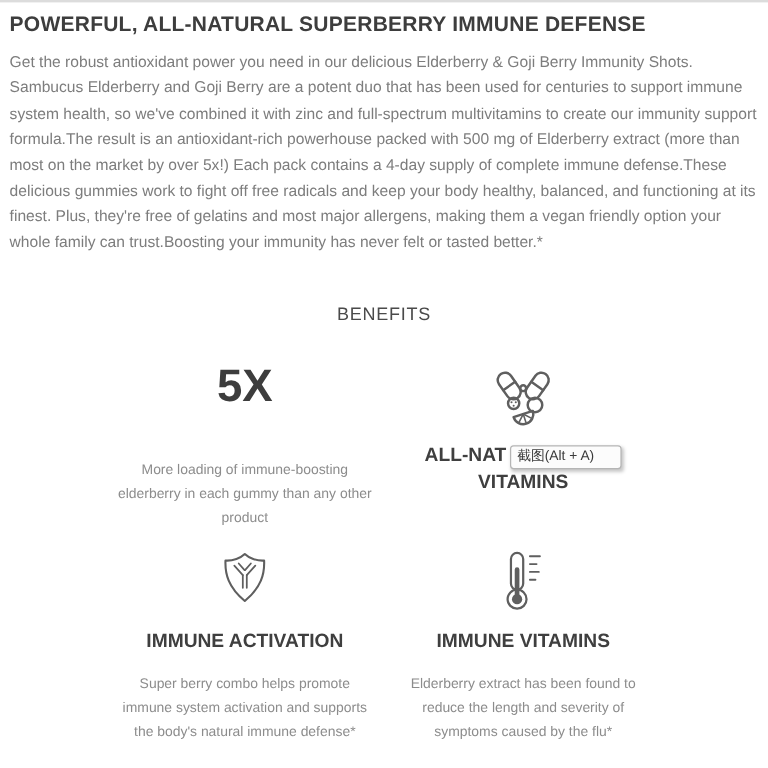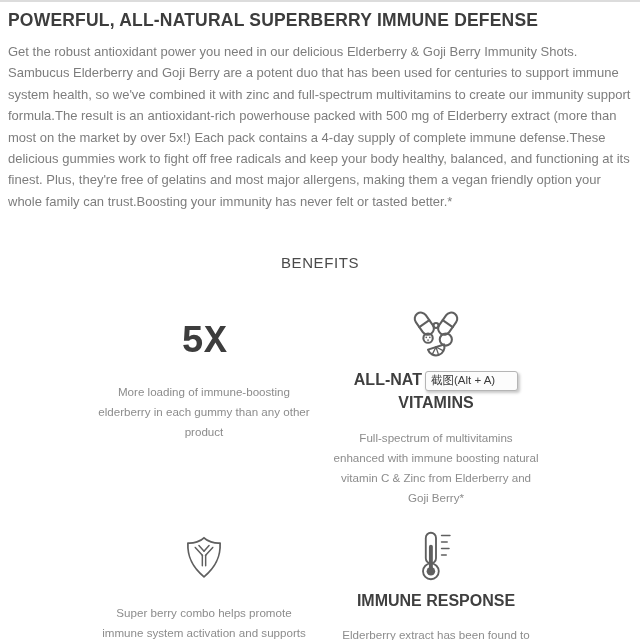--- a/index.html
+++ b/index.html
@@ -46,24 +46,23 @@
   }
   .cell {
     display: flex;
     flex-direction: column;
     align-items: center;
     text-align: center;
   }
   .icon-area {
     height: 58px;
     display: flex;
-    align-items: flex-end;
+    align-items: flex-start;
     justify-content: center;
     margin-bottom: 8px;
-    font-family: Liberation Mono, monospace;
   }
   .stat {
     font-size: 38px;
     font-weight: 700;
     color: #3d3d3d;
     line-height: 1;
   }
   .benefit-title {
     font-size: 16px;
     font-weight: 700;
@@ -144,57 +143,57 @@
           </svg>
         </span>
       </div>
       <h3 class="benefit-title">
         <span class="title-line">
           <span>ALL-NAT</span>
           <span class="tooltip">截图(Alt + A)</span>
         </span>
         <span>VITAMINS</span>
       </h3>
-      <p class="benefit-desc" style="max-width:206px;">Full-spectrum of multivitamins enhanced with immune boosting natural vitamin C &amp; Zinc from Elderberry and Goji Berry*</p>
     </div>
 
     <div class="cell">
       <div class="icon-area">
         <span>
           <svg class="icon-svg" width="46" height="48" viewBox="0 0 50 50">
             <g fill="none" stroke="#5f5f5f" stroke-width="1.9" stroke-linecap="round" stroke-linejoin="round">
               <path d="M25 3 C21.5 6.5 14 9.3 7.5 8.8 C7 21 10 33 25 45.5 C40 33 43 21 42.5 8.8 C36 9.3 28.5 6.5 25 3 Z"></path>
               <path d="M15.5 13.5 L23.2 22" stroke-width="1.6"></path>
               <path d="M19.5 11.5 L24.8 17.5" stroke-width="1.6"></path>
               <path d="M34.5 13.5 L26.8 22" stroke-width="1.6"></path>
               <path d="M30.5 11.5 L25.2 17.5" stroke-width="1.6"></path>
               <path d="M23.2 22 L23.2 33.5" stroke-width="1.6"></path>
               <path d="M26.8 22 L26.8 33.5" stroke-width="1.6"></path>
             </g>
           </svg>
         </span>
       </div>
+      <h3 class="benefit-title">IMMUNE ACTIVATION</h3>
       <p class="benefit-desc" style="max-width:216px;">Super berry combo helps promote immune system activation and supports the body's natural immune defense*</p>
     </div>
 
     <div class="cell">
       <div class="icon-area">
         <span>
           <svg class="icon-svg" width="44" height="52" viewBox="0 0 46 56">
             <g fill="none" stroke="#5f5f5f" stroke-width="2" stroke-linecap="round">
               <rect x="12" y="3" width="11" height="33" rx="5.5"></rect>
               <circle cx="17.5" cy="44.5" r="8.5"></circle>
               <line x1="17.5" y1="18" x2="17.5" y2="41" stroke-width="4.2"></line>
               <circle cx="17.5" cy="44.5" r="4.6" fill="#5f5f5f" stroke="none"></circle>
               <line x1="29" y1="6" x2="38" y2="6" stroke-width="1.7"></line>
               <line x1="29" y1="13" x2="35" y2="13" stroke-width="1.7"></line>
               <line x1="29" y1="20" x2="37" y2="20" stroke-width="1.7"></line>
               <line x1="29" y1="27" x2="34" y2="27" stroke-width="1.7"></line>
             </g>
           </svg>
         </span>
       </div>
-      <h3 class="benefit-title">IMMUNE RESPONSE</h3>
+      <h3 class="benefit-title">IMMUNE VITAMINS</h3>
       <p class="benefit-desc" style="max-width:218px;">Elderberry extract has been found to reduce the length and severity of symptoms caused by the flu*</p>
     </div>
 
   </div>
 </div>
 
 </body></html>

